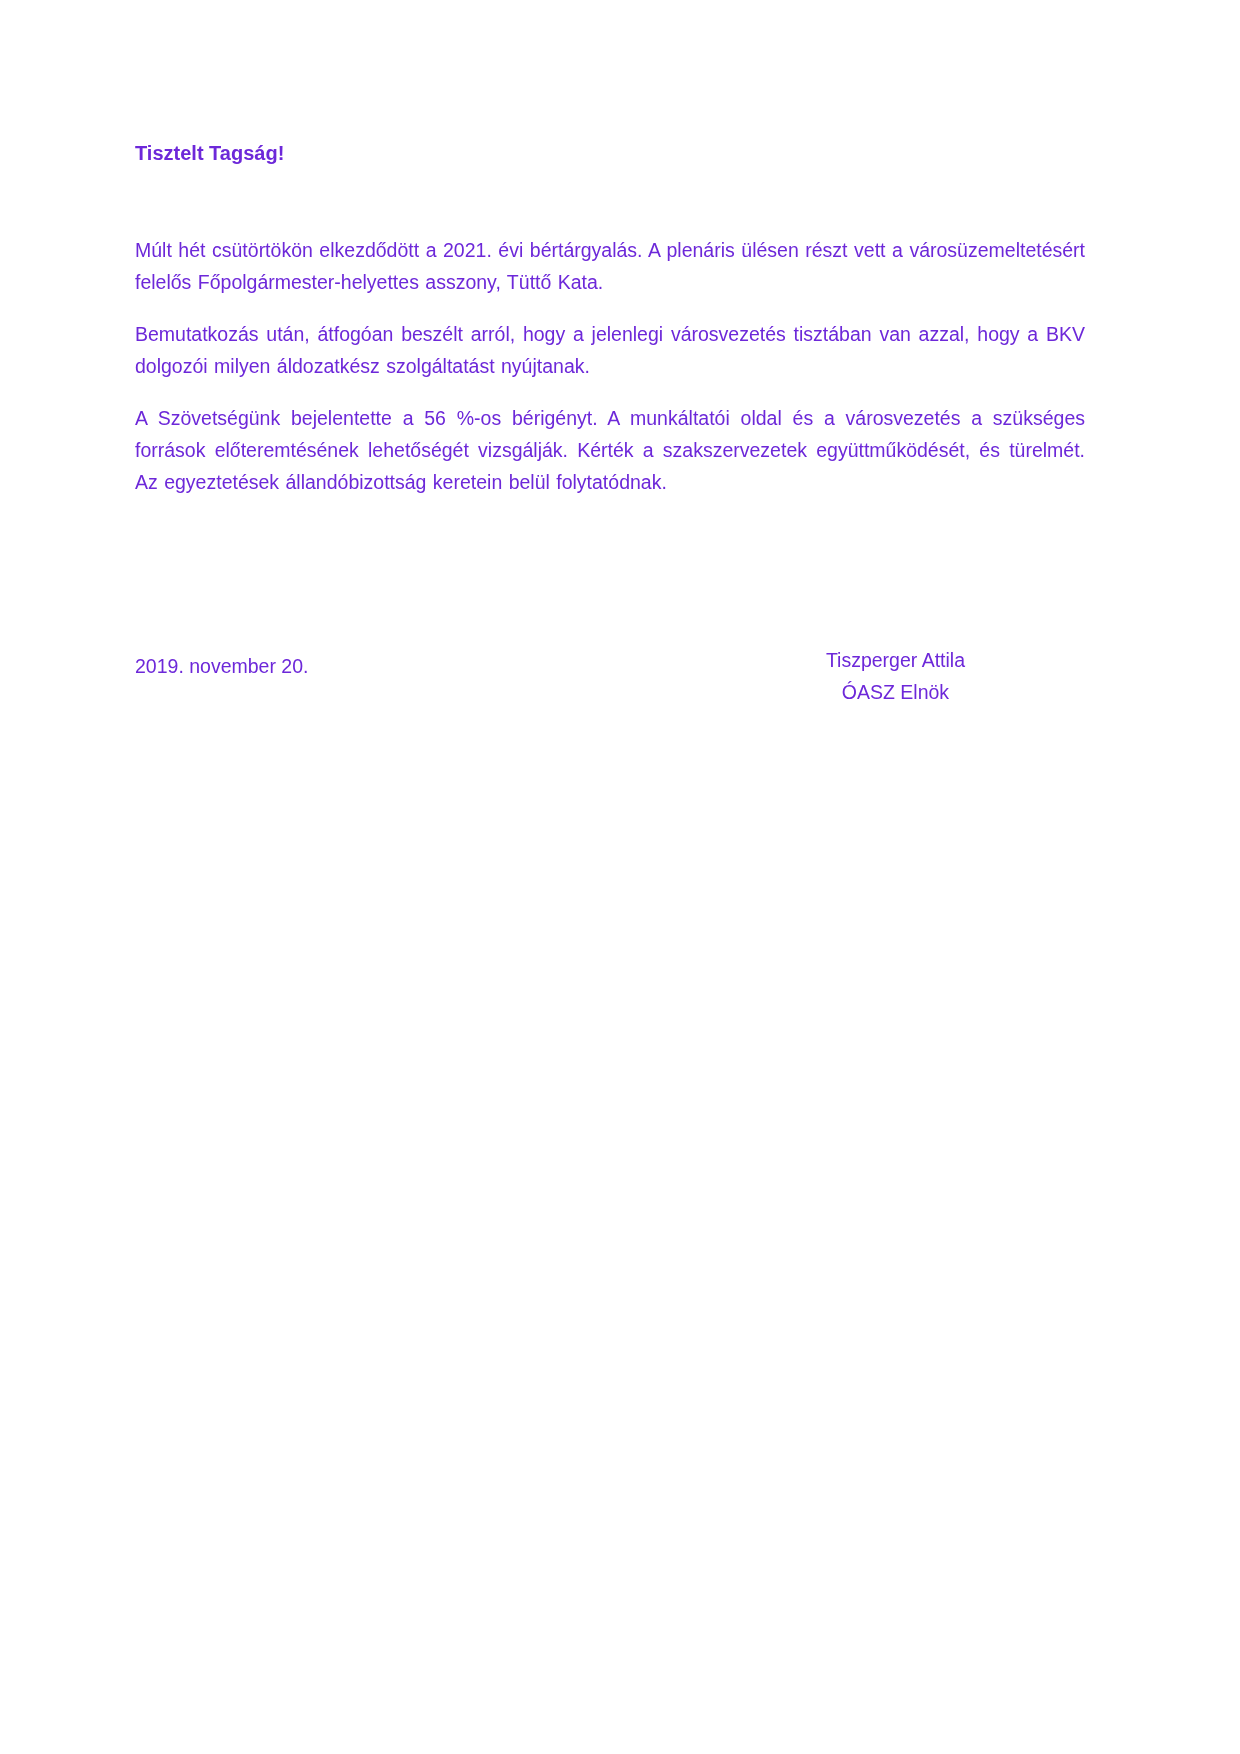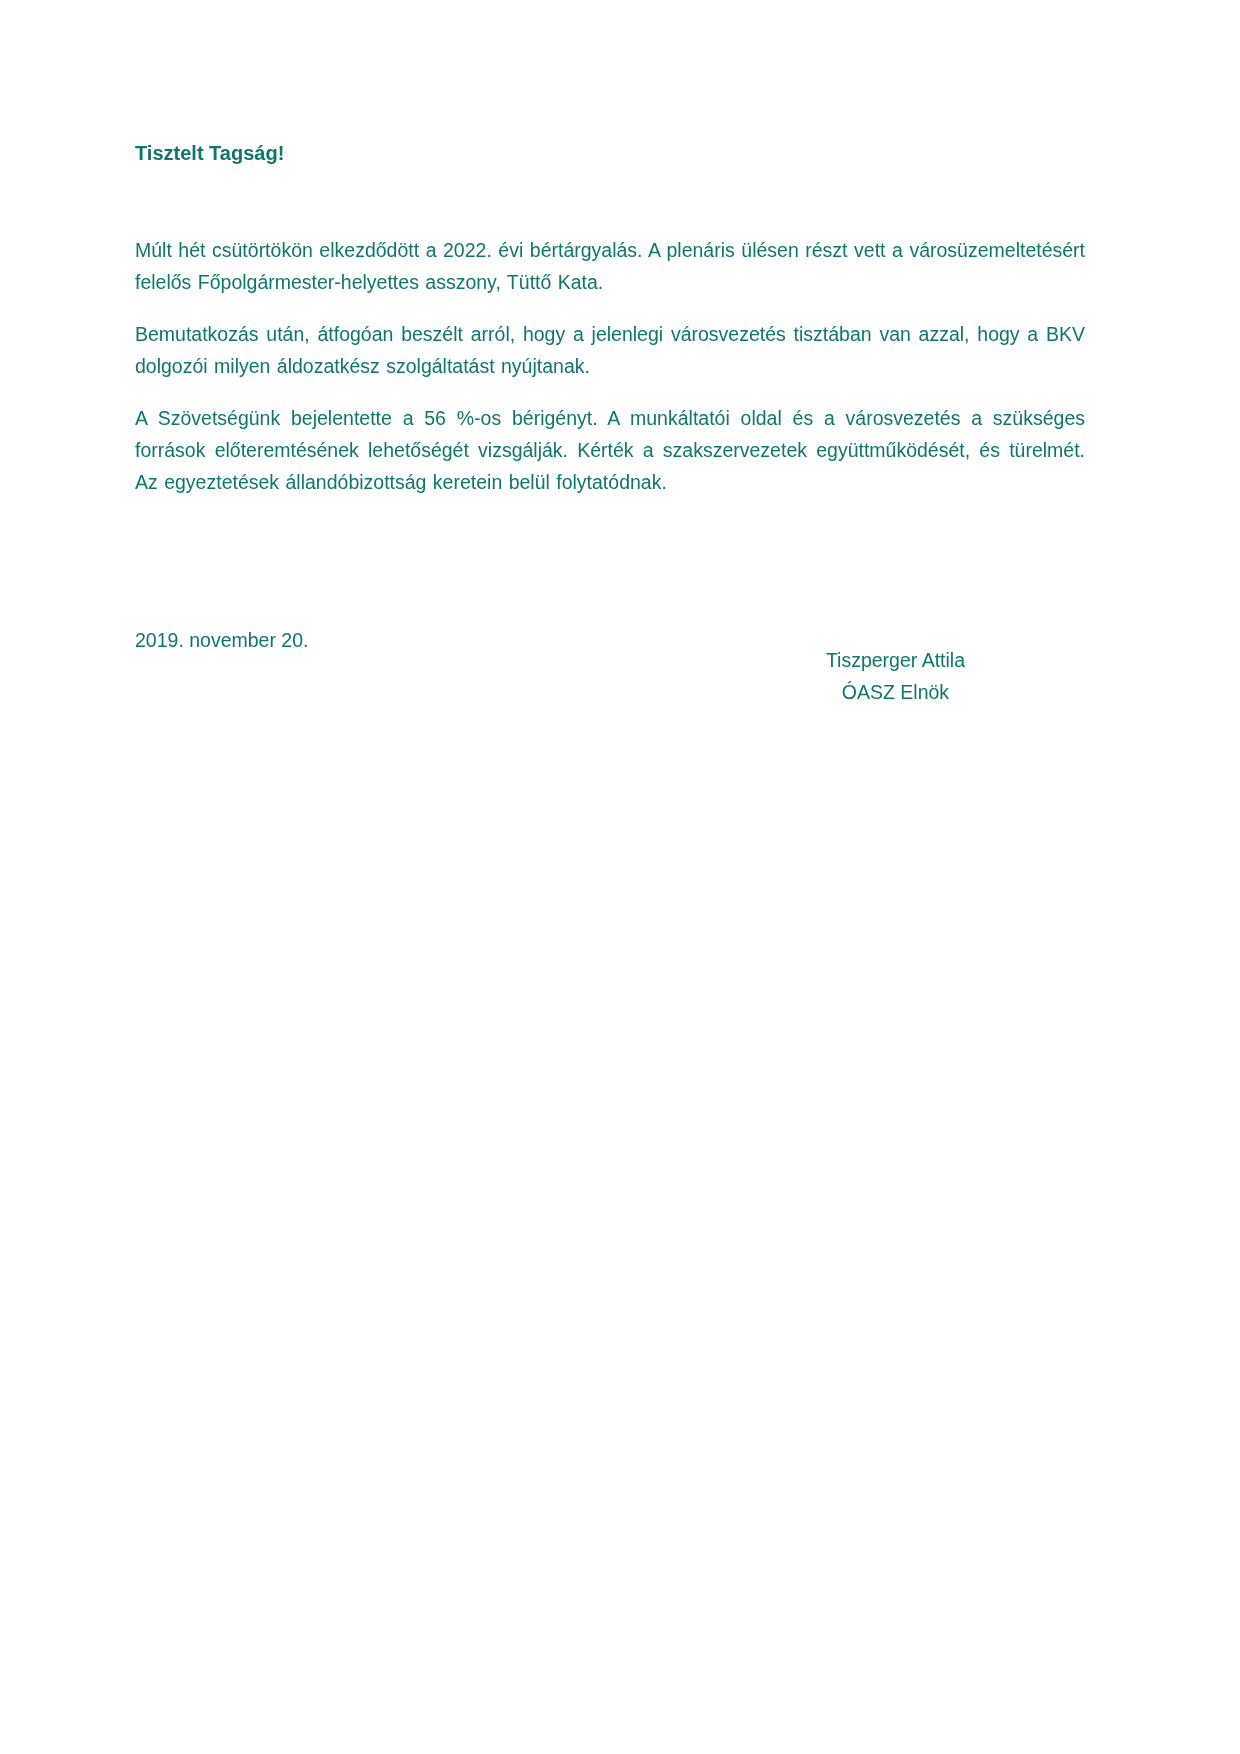--- a/index.html
+++ b/index.html
@@ -6,21 +6,21 @@
     margin: 0;
     padding: 0;
     background: #ffffff;
   }
   .page {
     position: relative;
     width: 1240px;
     height: 1754px;
     margin: 0 auto;
     background: #ffffff;
-    color: #0f766e;
+    color: #6d28d9;
     font-family: "Liberation Sans", "DejaVu Sans", sans-serif;
     box-sizing: border-box;
     padding: 140px 155px 0 135px;
     overflow: hidden;
   }
   .doc-heading {
     font-size: 20px;
     font-weight: bold;
     line-height: 26px;
     margin: 0 0 68px 0;
@@ -28,21 +28,21 @@
   .doc-paragraph {
     font-size: 19.5px;
     line-height: 32px;
     text-align: justify;
     margin: 0 0 20px 0;
     word-spacing: 1px;
   }
   .closing-row {
     margin-top: 126px;
     display: flex;
-    align-items: flex-start;
+    align-items: center;
   }
   .doc-date {
     font-size: 19.5px;
     line-height: 32px;
     white-space: nowrap;
   }
   .sig-block {
     margin-left: auto;
     margin-right: 120px;
     text-align: center;
@@ -59,21 +59,21 @@
     white-space: nowrap;
   }
 </style>
 </head>
 <body>
 
 <div class="page">
 
   <h1 class="doc-heading">Tisztelt Tagság!</h1>
 
-  <p class="doc-paragraph">Múlt hét csütörtökön elkezdődött a 2022. évi bértárgyalás. A plenáris ülésen részt vett a városüzemeltetésért felelős Főpolgármester-helyettes asszony, Tüttő Kata.</p>
+  <p class="doc-paragraph">Múlt hét csütörtökön elkezdődött a 2021. évi bértárgyalás. A plenáris ülésen részt vett a városüzemeltetésért felelős Főpolgármester-helyettes asszony, Tüttő Kata.</p>
 
   <p class="doc-paragraph">Bemutatkozás után, átfogóan beszélt arról, hogy a jelenlegi városvezetés tisztában van azzal, hogy a BKV dolgozói milyen áldozatkész szolgáltatást nyújtanak.</p>
 
   <p class="doc-paragraph">A Szövetségünk bejelentette a 56 %-os bérigényt. A munkáltatói oldal és a városvezetés a szükséges források előteremtésének lehetőségét vizsgálják. Kérték a szakszervezetek együttműködését, és türelmét. Az egyeztetések állandóbizottság keretein belül folytatódnak.</p>
 
   <div class="closing-row">
     <div class="doc-date">2019. november 20.</div>
 
     <div class="sig-block">
       <div class="sig-name">Tiszperger Attila</div>

